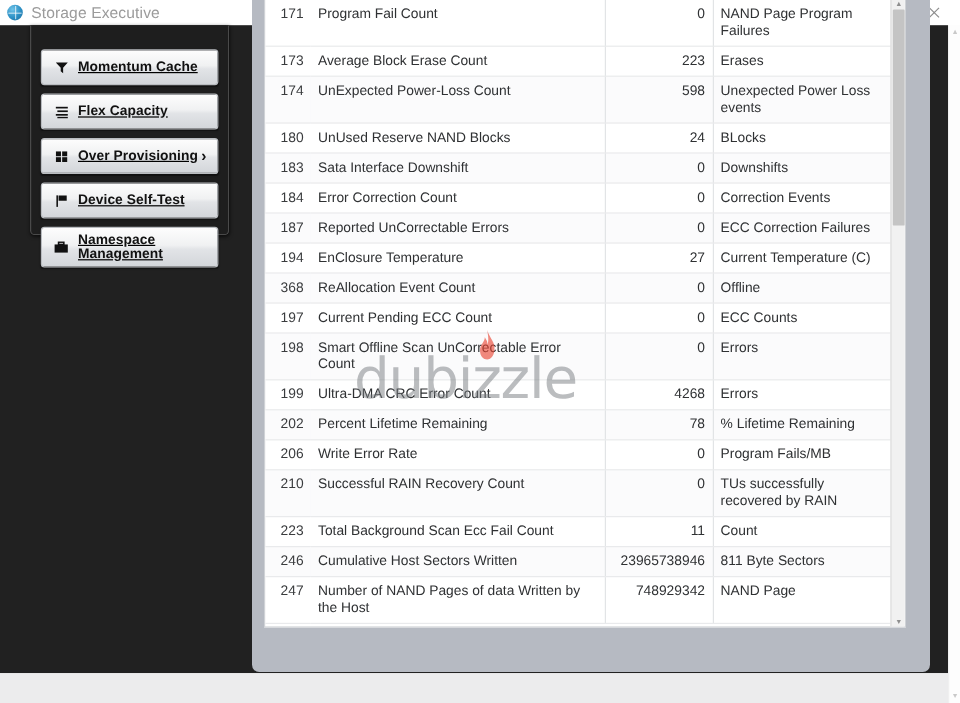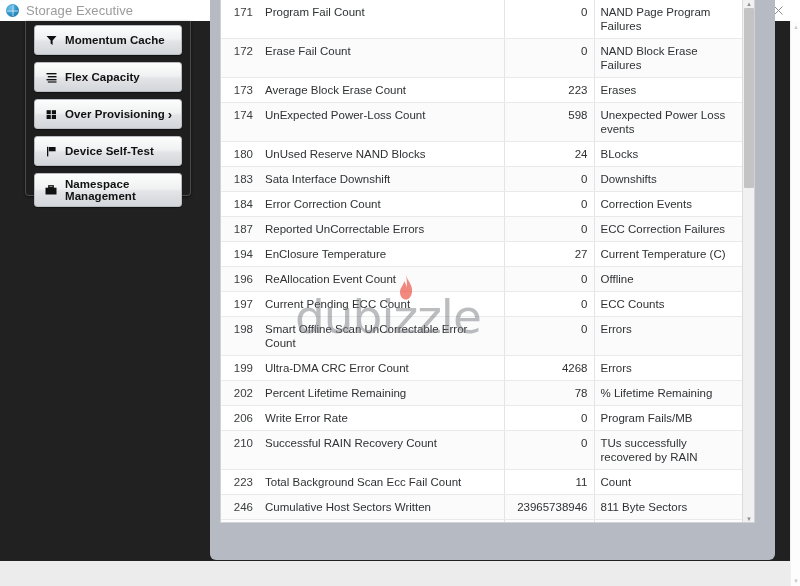--- a/index.html
+++ b/index.html
@@ -66,22 +66,23 @@
   }
 
   
   .sidebar {
     position: absolute; left: 25px; top: 0px;
     width: 166px; height: 175px;
     background: #1e1e1e;
     border: 1px solid #4a4a4a;
     border-top: none;
     border-radius: 0 0 4px 4px;
-    padding: 4px 8px 10px 8px;
+    padding: 20px 8px 10px 8px;
     box-shadow: 0 1px 3px rgba(0,0,0,.6);
+    text-decoration: underline;
   }
   .side-btn {
     position: relative;
     height: 30px;
     margin-bottom: 7px;
     border: 1px solid #b9bcc0;
     border-radius: 3px;
     background: linear-gradient(to bottom, #fdfdfd 0%, #f0f1f2 45%, #e2e4e7 55%, #d3d6da 100%);
     display: flex; align-items: center;
     padding: 0 8px 0 9px;
@@ -303,26 +304,20 @@
       <div class="table-card">
         <div class="table-scroll">
           <table class="smart">
             <tbody id="smart-body">
                 <tr>
                   <td class="c-id">171</td>
                   <td class="c-attr">Program Fail Count</td>
                   <td class="c-val">0</td>
                   <td class="c-unit">NAND Page Program Failures</td>
                 </tr>
-                <tr class="alt">
-                  <td class="c-id">172</td>
-                  <td class="c-attr">Erase Fail Count</td>
-                  <td class="c-val">0</td>
-                  <td class="c-unit">NAND Block Erase Failures</td>
-                </tr>
                 <tr>
                   <td class="c-id">173</td>
                   <td class="c-attr">Average Block Erase Count</td>
                   <td class="c-val">223</td>
                   <td class="c-unit">Erases</td>
                 </tr>
                 <tr class="alt">
                   <td class="c-id">174</td>
                   <td class="c-attr">UnExpected Power-Loss Count</td>
                   <td class="c-val">598</td>
@@ -352,21 +347,21 @@
                   <td class="c-val">0</td>
                   <td class="c-unit">ECC Correction Failures</td>
                 </tr>
                 <tr>
                   <td class="c-id">194</td>
                   <td class="c-attr">EnClosure Temperature</td>
                   <td class="c-val">27</td>
                   <td class="c-unit">Current Temperature (C)</td>
                 </tr>
                 <tr class="alt">
-                  <td class="c-id">196</td>
+                  <td class="c-id">368</td>
                   <td class="c-attr">ReAllocation Event Count</td>
                   <td class="c-val">0</td>
                   <td class="c-unit">Offline</td>
                 </tr>
                 <tr>
                   <td class="c-id">197</td>
                   <td class="c-attr">Current Pending ECC Count</td>
                   <td class="c-val">0</td>
                   <td class="c-unit">ECC Counts</td>
                 </tr>

